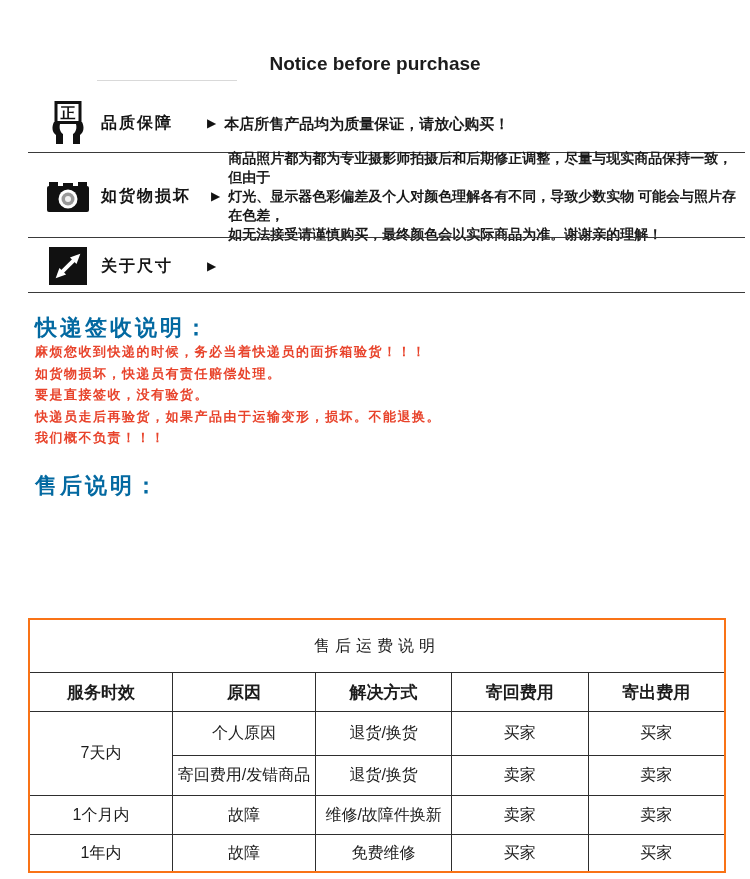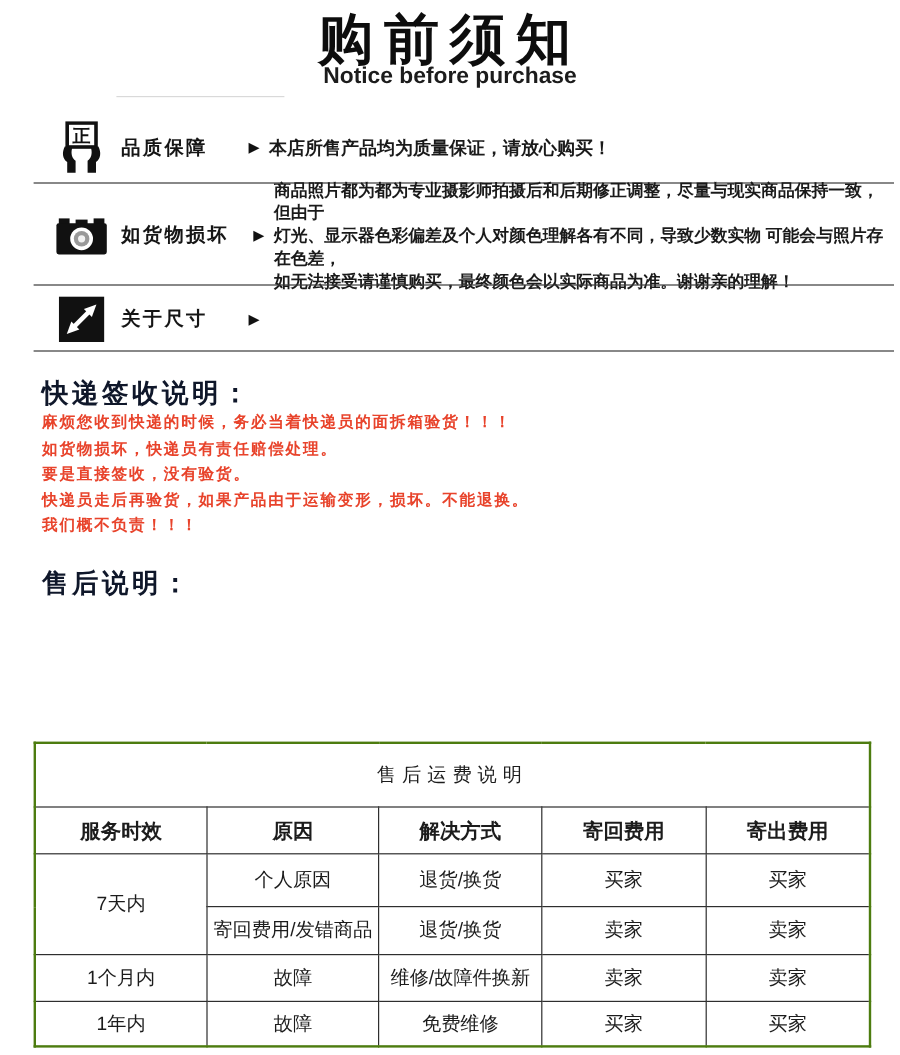--- a/index.html
+++ b/index.html
@@ -22,46 +22,45 @@
   .n-label{flex:0 0 86px;margin-left:10px;font-size:16px;font-weight:bold;
            letter-spacing:2px;color:#151515;white-space:nowrap;}
   .n-marker{margin:0 8px 0 20px;font-size:12px;color:#111;flex:0 0 auto;}
   .n-text{width:540px;font-size:15px;font-weight:bold;line-height:19px;color:#1a1a1a;}
   .n-text.small{font-size:14px;line-height:19px;}
   .divider{position:absolute;left:28px;width:717px;height:1px;background:#3a3a3a;}
   .div-1{top:152px;} .div-2{top:237px;} .div-3{top:292px;}
 
   
   .sec-heading{position:absolute;left:35px;font-size:22px;font-weight:bold;
-               color:#0f172a;letter-spacing:3px;}
+               color:#0369a1;letter-spacing:3px;}
   .head-delivery{top:313px;}
   .head-aftersales{top:471px;}
   .red-block{position:absolute;left:35px;color:#e8432b;font-size:13px;font-weight:bold;
              letter-spacing:1.5px;white-space:nowrap;}
   .block-delivery{top:341px;line-height:21.5px;}
   .block-aftersales{top:496px;line-height:21px;}
 
   
   .fee-table{position:absolute;left:28px;top:618px;width:698px;height:248px;
              border-collapse:collapse;table-layout:fixed;background:#fff;
-             border:2px solid #4d7c0f;}
+             border:2px solid #f97316;}
   .fee-table td,.fee-table th{border:1px solid #2e2e2e;text-align:center;vertical-align:middle;
              font-weight:normal;color:#1c1c1c;font-size:16px;padding:0;}
   .t-title{height:52px;font-size:29px;font-weight:bold;letter-spacing:5px;color:#0f0f0f;}
   .t-head th{height:38px;font-size:17px;font-weight:bold;}
   .r1 td{height:43px;} .r2 td{height:39px;} .r3 td{height:38px;} .r4 td{height:36px;}
   .red{color:#e8432b;}
   .va-top{vertical-align:top;padding-top:5px;}
 </style>
 </head>
 <body>
 
 <div class="page">
 
-  <div class="main-title">购前须知</div>
   <div class="sub-title">Notice before purchase</div>
   <div class="faint-line"></div>
 
   <div class="notice-row row-1">
     <span class="n-icon">
       <svg width="40" height="44" viewBox="0 0 40 44">
         <rect x="8" y="1.5" width="24" height="20" fill="#fff" stroke="#111" stroke-width="3"></rect>
         <text x="20" y="17" font-size="15" font-weight="bold" text-anchor="middle" fill="#111" font-family="'DejaVu Sans',sans-serif">正</text>
         <path d="M6 21 C3.5 26 4 31 8 34 L8 43 L15 43 L15 33 C12 31 11 27 12 23 L12 21 Z" fill="#111"></path>
         <path d="M6 21 C3.5 26 4 31 8 34 L8 43 L15 43 L15 33 C12 31 11 27 12 23 L12 21 Z" fill="#111" transform="translate(40,0) scale(-1,1)"></path>

